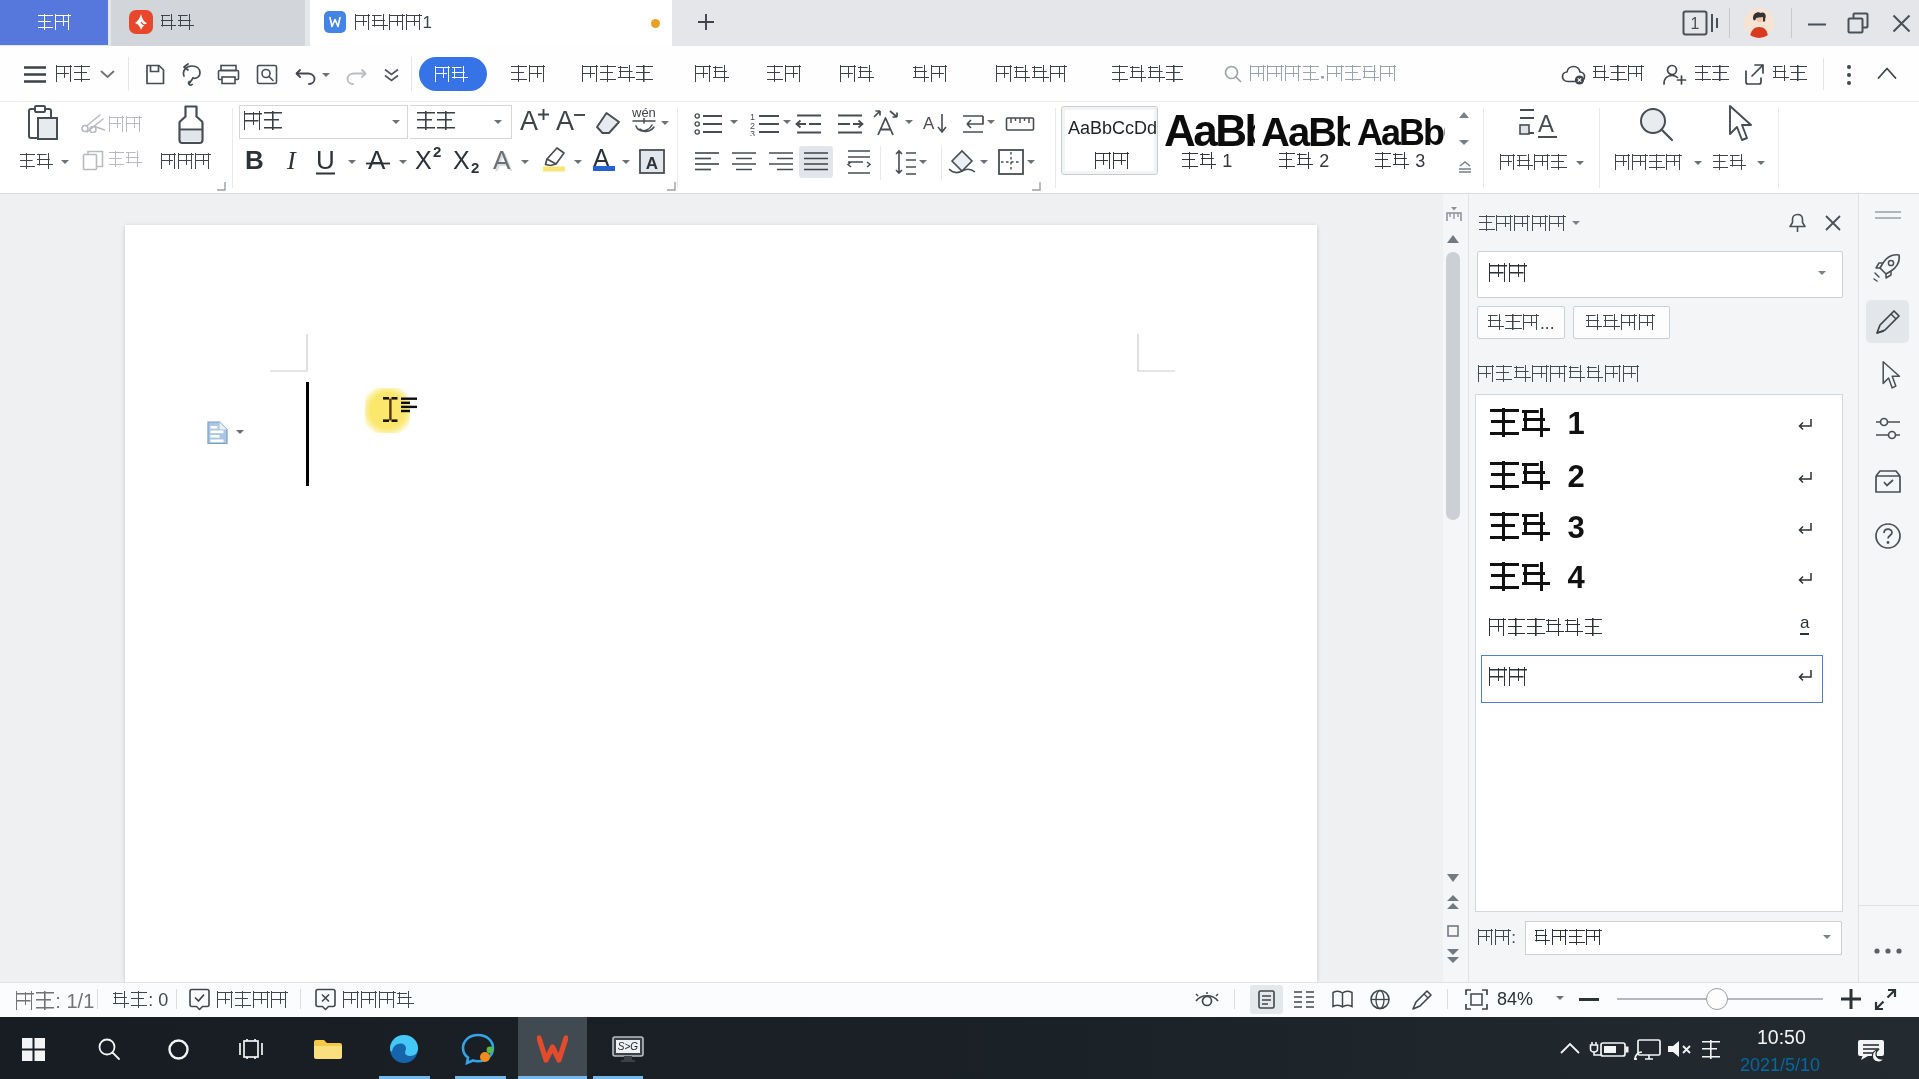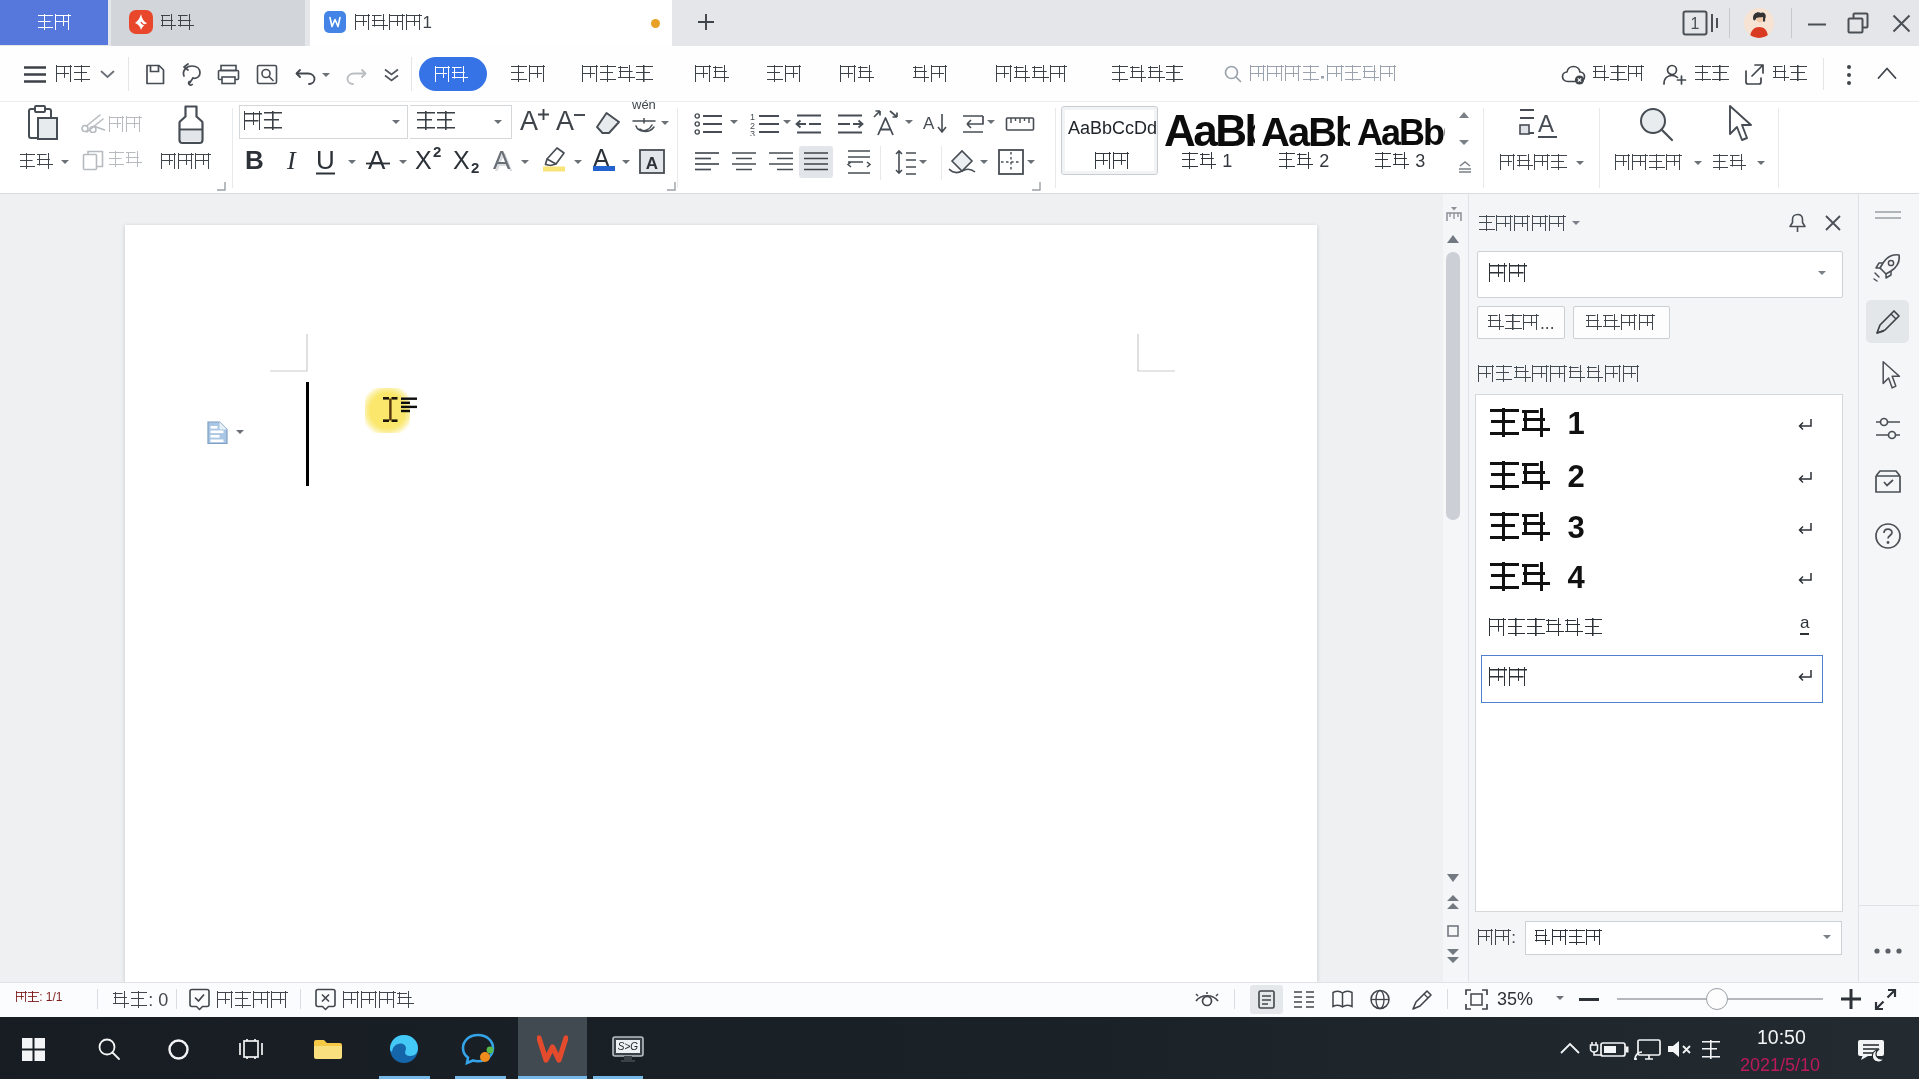--- a/index.html
+++ b/index.html
@@ -176,21 +176,21 @@
 <svg style="position:absolute;left:538px;top:109px;" width="11" height="11" viewBox="0 0 11 11" fill="none">
     <path d="M5.5 0 V11 M0 5.5 H11" stroke="#3f444a" stroke-width="1.9"></path>
   </svg>
 <div style="position:absolute;left:556px;top:108px;font-size:27px;color:#3f444a;line-height:1;white-space:nowrap;">A</div>
 <svg style="position:absolute;left:574px;top:113px;" width="11" height="4" viewBox="0 0 11 4" fill="none">
     <path d="M0 2 H11" stroke="#3f444a" stroke-width="1.9"></path>
   </svg>
 <svg style="position:absolute;left:594px;top:110px;" width="28" height="26" viewBox="0 0 28 26" fill="none">
     <path d="M12.5 3 L25 12 L15 23 L8.5 23 L3 17 Z" fill="#e8ebee" stroke="#474d54" stroke-width="1.9" stroke-linejoin="round"></path>
   </svg>
-<div style="position:absolute;left:632px;top:98px;font-size:13px;color:#41464c;line-height:1;white-space:nowrap;">wén</div>
+<div style="position:absolute;left:632px;top:106px;font-size:13px;color:#41464c;line-height:1;white-space:nowrap;">wén</div>
 <svg style="position:absolute;left:631px;top:118px;" width="26" height="18" viewBox="0 0 26 18" fill="none">
     <path d="M2 3 H24 M13 0 V5 M5 8 C7 14 18 16 23 9 M9 11 C13 15 19 11 21 7" stroke="#474d54" stroke-width="1.5" fill="none" stroke-linecap="round"></path>
   </svg>
 <div style="position:absolute;left:661px;top:121px;width:0;height:0;border-left:4px solid transparent;border-right:4px solid transparent;border-top:4.5px solid #6b7177"></div>
 <div style="position:absolute;left:245px;top:147px;font-size:26px;color:#2c3238;line-height:1;white-space:nowrap;font-weight:bold">B</div>
 <div style="position:absolute;left:287px;top:147px;font-size:26px;color:#2c3238;line-height:1;white-space:nowrap;"><span style="font-style:italic;font-family:'Liberation Serif',serif">I</span></div>
 <div style="position:absolute;left:316px;top:147px;font-size:26px;color:#2c3238;line-height:1;white-space:nowrap;">U</div>
 <svg style="position:absolute;left:316px;top:172px;" width="19" height="3" viewBox="0 0 19 3" fill="none">
     <path d="M0 1.5 H19" stroke="#2c3238" stroke-width="2"></path>
   </svg>
@@ -470,21 +470,21 @@
     <path d="M10 11 C10 6 18 6 18 10.5 C18 13.5 14 13.5 14 16.5" stroke="#4a5056" stroke-width="1.7" fill="none"></path>
     <circle cx="14" cy="20.5" r="1.4" fill="#4a5056"></circle>
   </svg>
 <div style="position:absolute;left:1859px;top:905px;width:60px;height:1px;background:#dfe1e4;"></div>
 <svg style="position:absolute;left:1872px;top:945px;" width="32" height="12" viewBox="0 0 32 12" fill="none">
     <circle cx="5" cy="6" r="2.6" fill="#5a6066"></circle>
     <circle cx="16" cy="6" r="2.6" fill="#5a6066"></circle>
     <circle cx="27" cy="6" r="2.6" fill="#5a6066"></circle>
   </svg>
 <div style="position:absolute;left:0px;top:982px;width:1919px;height:35px;background:#fbfcfd;border-top:1px solid #e0e2e5;"></div>
-<div style="position:absolute;left:15px;top:991px;font-size:12px;color:#7f1d1d;line-height:1;white-space:nowrap;"><i class="c c3"></i><i class="c c1"></i>: 1/1</div>
+<div style="position:absolute;left:15px;top:991px;font-size:20px;color:#737373;line-height:1;white-space:nowrap;"><i class="c c3"></i><i class="c c1"></i>: 1/1</div>
 <div style="position:absolute;left:97px;top:989px;width:1px;height:20px;background:#dadde0;"></div>
 <div style="position:absolute;left:112px;top:991px;font-size:18px;color:#41464c;line-height:1;white-space:nowrap;"><i class="c c2"></i><i class="c c1"></i>: 0</div>
 <div style="position:absolute;left:176px;top:989px;width:1px;height:20px;background:#dadde0;"></div>
 <svg style="position:absolute;left:188px;top:988px;" width="23" height="23" viewBox="0 0 23 23" fill="none">
     <path d="M2 3.5 C2 2.4 2.9 1.5 4 1.5 H19 C20.1 1.5 21 2.4 21 3.5 V16.5 C21 17.6 20.1 18.5 19 18.5 H14.5 L11.5 21.5 L8.5 18.5 H4 C2.9 18.5 2 17.6 2 16.5 Z" stroke="#41464c" stroke-width="1.6" fill="none" stroke-linejoin="round"></path>
     <path d="M7 9.5 L10.5 13 L16 6.5" stroke="#41464c" stroke-width="1.7" fill="none"></path>
   </svg>
 <div style="position:absolute;left:216px;top:991px;font-size:18px;color:#41464c;line-height:1;white-space:nowrap;"><i class="c c3"></i><i class="c c1"></i><i class="c c3"></i><i class="c c3"></i></div>
 <div style="position:absolute;left:300px;top:989px;width:1px;height:20px;background:#dadde0;"></div>
 <svg style="position:absolute;left:314px;top:988px;" width="23" height="23" viewBox="0 0 23 23" fill="none">
@@ -516,21 +516,21 @@
   </svg>
 <svg style="position:absolute;left:1410px;top:988px;" width="24" height="23" viewBox="0 0 24 23" fill="none">
     <path d="M3 21 L6 14 L17 3 L21 7 L10 18 Z" stroke="#41464c" stroke-width="1.6" fill="none" stroke-linejoin="round"></path>
     <path d="M14 6 L18 10" stroke="#41464c" stroke-width="1.3"></path>
   </svg>
 <div style="position:absolute;left:1447px;top:989px;width:1px;height:20px;background:#dadde0;"></div>
 <svg style="position:absolute;left:1464px;top:988px;" width="25" height="23" viewBox="0 0 25 23" fill="none">
     <path d="M2 7 V2 H7 M18 2 H23 V7 M23 16 V21 H18 M7 21 H2 V16" stroke="#41464c" stroke-width="1.7" fill="none"></path>
     <rect x="7" y="6" width="11" height="11" stroke="#41464c" stroke-width="1.5"></rect>
   </svg>
-<div style="position:absolute;left:1497px;top:990px;font-size:18px;color:#2c3238;line-height:1;white-space:nowrap;">35%</div>
+<div style="position:absolute;left:1497px;top:990px;font-size:18px;color:#2c3238;line-height:1;white-space:nowrap;">84%</div>
 <div style="position:absolute;left:1556px;top:996px;width:0;height:0;border-left:4px solid transparent;border-right:4px solid transparent;border-top:4.5px solid #6b7177"></div>
 <svg style="position:absolute;left:1578px;top:997px;" width="22" height="5" viewBox="0 0 22 5" fill="none">
     <path d="M1 2.5 H21" stroke="#2c3238" stroke-width="3"></path>
   </svg>
 <div style="position:absolute;left:1617px;top:998px;width:206px;height:2px;background:#b4b8bc;"></div>
 <div style="position:absolute;left:1706px;top:988px;width:22px;height:22px;background:#fdfdfe;border:1.5px solid #9aa0a5;border-radius:50%;"></div>
 <svg style="position:absolute;left:1840px;top:988px;" width="22" height="22" viewBox="0 0 22 22" fill="none">
     <path d="M11 1 V21 M1 11 H21" stroke="#2c3238" stroke-width="3"></path>
   </svg>
 <svg style="position:absolute;left:1873px;top:987px;" width="25" height="25" viewBox="0 0 25 25" fill="none">
@@ -599,17 +599,17 @@
     <path d="M11 21 H19 M15 17 V21" stroke="#f2f4f5" stroke-width="1.7"></path>
     <path d="M1 21 a7 7 0 0 1 7 -7" stroke="#f2f4f5" stroke-width="1.7" fill="none"></path>
     <circle cx="1.5" cy="21" r="1.5" fill="#f2f4f5"></circle>
   </svg>
 <svg style="position:absolute;left:1666px;top:1038px;" width="30" height="22" viewBox="0 0 30 22" fill="none">
     <path d="M2 8 H7 L13 3 V19 L7 14 H2 Z" fill="#f2f4f5"></path>
     <path d="M17 8 L24 15 M24 8 L17 15" stroke="#f2f4f5" stroke-width="1.8"></path>
   </svg>
 <div style="position:absolute;left:1701px;top:1040px;font-size:20px;color:#f2f4f5;line-height:1;white-space:nowrap;"><i class="c c1"></i></div>
 <div style="position:absolute;left:1757px;top:1028px;font-size:19.5px;color:#f2f4f5;line-height:1;white-space:nowrap;">10:50</div>
-<div style="position:absolute;left:1740px;top:1056px;font-size:18px;color:#be185d;line-height:1;white-space:nowrap;text-align:right;">2021/5/10</div>
+<div style="position:absolute;left:1740px;top:1056px;font-size:18px;color:#0369a1;line-height:1;white-space:nowrap;text-align:right;">2021/5/10</div>
 <svg style="position:absolute;left:1856px;top:1038px;" width="33" height="24" viewBox="0 0 33 24" fill="none">
     <path d="M4 2 H26 a2 2 0 0 1 2 2 V16 a2 2 0 0 1 -2 2 H12 L5 22 L6.5 18 H4 a2 2 0 0 1 -2 -2 V4 a2 2 0 0 1 2 -2 Z" fill="#f2f4f5"></path>
     <path d="M7 7 H23 M7 11 H23 M7 15 H17" stroke="#20262b" stroke-width="1.6"></path>
     <path d="M22 12 a6 6 0 1 0 6 8 a5 5 0 0 1 -6 -8 Z" fill="#f2f4f5" stroke="#20262b" stroke-width="1.2"></path>
   </svg>
 </body></html>

